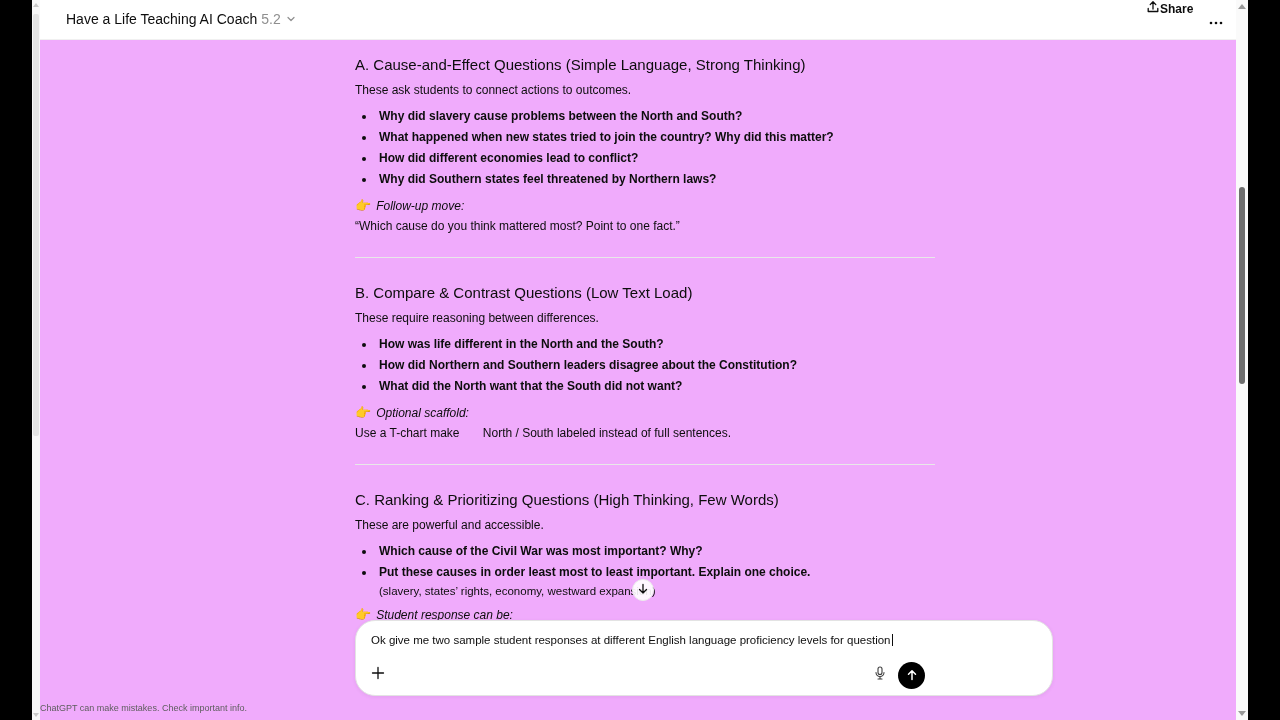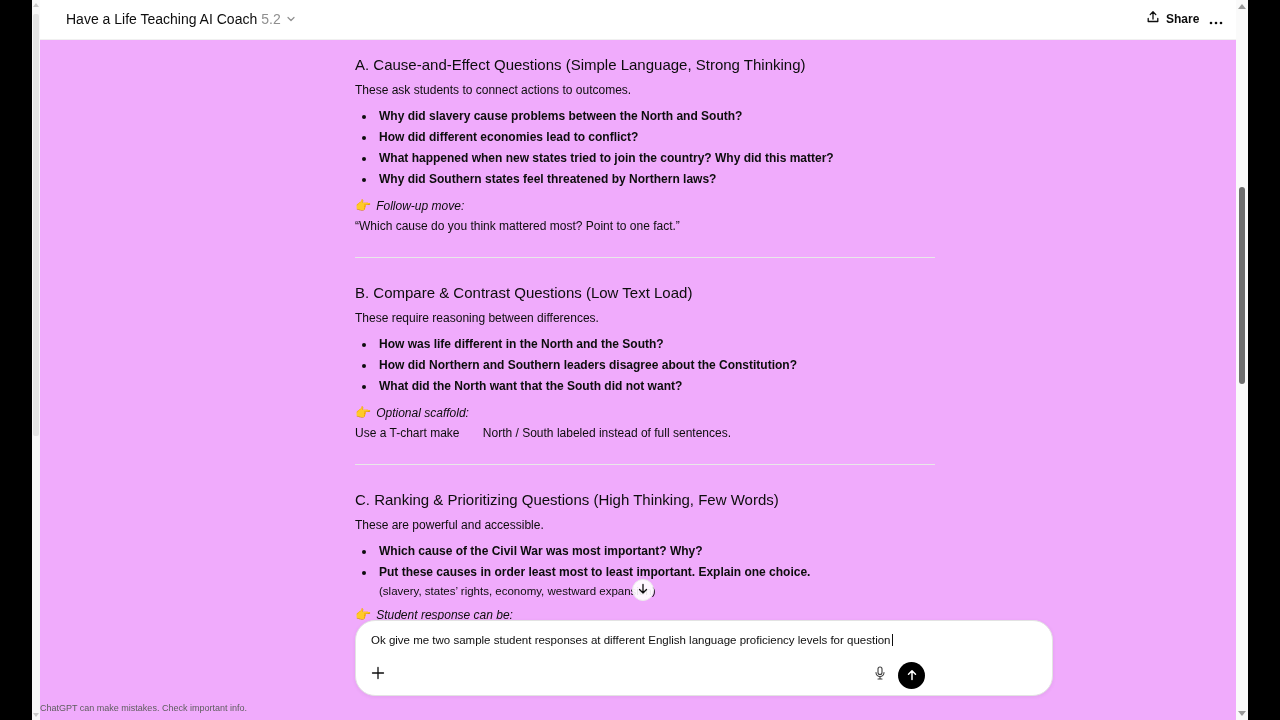--- a/index.html
+++ b/index.html
@@ -13,21 +13,21 @@
   .left-scroll .track-up { position: absolute; top: 3px; left: 1px; width: 0; height: 0; border-left: 3px solid transparent; border-right: 3px solid transparent; border-bottom: 4px solid #c8c8c8; }
   .left-scroll .thumb { position: absolute; top: 14px; left: 1px; width: 6px; height: 422px; background: #e3e3e3; border-radius: 2px; }
   .left-scroll .track-down { position: absolute; bottom: 3px; left: 1px; width: 0; height: 0; border-left: 3px solid transparent; border-right: 3px solid transparent; border-top: 4px solid #c8c8c8; }
 
   .app { position: absolute; left: 40px; top: 0; width: 1196px; height: 720px; background: #f0abfc; }
 
   .header { position: absolute; left: 0; top: 0; width: 1196px; height: 40px; border-bottom: 1px solid #f0f0f0; background: #fff; }
   .model-title { position: absolute; left: 26px; top: 11px; font-size: 14px; color: #0d0d0d; display: flex; align-items: center; gap: 4px; cursor: pointer; }
   .model-title .version { color: #8f8f8f; }
   .model-title .chev { width: 12px; height: 12px; display: inline-flex; }
-  .share-btn { position: absolute; left: 1106px; top: 10px; display: flex; align-items: center; gap: 6px; font-size: 12px; font-weight: bold; color: #0d0d0d; cursor: pointer; }
+  .share-btn { position: absolute; left: 1106px; top: 0; display: flex; align-items: center; gap: 0; font-size: 12px; font-weight: bold; color: #0d0d0d; cursor: pointer; }
   .more-btn { position: absolute; left: 1166px; top: 10px; width: 20px; height: 20px; display: flex; align-items: center; justify-content: center; cursor: pointer; }
 
   .content { position: absolute; left: 315px; top: 40px; width: 580px; height: 580px; overflow: hidden; }
   .section-title { font-size: 15px; font-weight: normal; color: #0d0d0d; margin-bottom: 10px; }
   .intro { font-size: 12px; color: #0d0d0d; margin-bottom: 9px; }
   ul.q-list { list-style: none; margin: 0 0 8px 0; }
   ul.q-list li { position: relative; padding-left: 24px; font-size: 12px; font-weight: bold; line-height: 21px; color: #0d0d0d; }
   ul.q-list li::before { content: ""; position: absolute; left: 7px; top: 9px; width: 4px; height: 4px; background: #0d0d0d; border-radius: 50%; }
   .sub-note { padding-left: 24px; font-size: 11.5px; color: #0d0d0d; line-height: 20px; margin-top: -2px; }
   .tip { font-size: 12px; font-style: italic; color: #0d0d0d; display: flex; align-items: center; gap: 5px; margin-top: 4px; }
@@ -95,22 +95,22 @@
   </div>
 
   <div class="content">
     <div style="height:16px"></div>
 
     <div>
       <div class="section-title">A. Cause-and-Effect Questions (Simple Language, Strong Thinking)</div>
       <div class="intro">These ask students to connect actions to outcomes.</div>
       <ul class="q-list">
         <li>Why did slavery cause problems between the North and South?</li>
+        <li>What happened when new states tried to join the country? Why did this matter?</li>
         <li>How did different economies lead to conflict?</li>
-        <li>What happened when new states tried to join the country? Why did this matter?</li>
         <li>Why did Southern states feel threatened by Northern laws?</li>
       </ul>
       <div class="tip">
         <span class="hand">👉</span>
         <span>Follow-up move:</span>
       </div>
       <div class="tip-body">“Which cause do you think mattered most? Point to one fact.”</div>
     </div>
 
     <div class="divider"></div>

